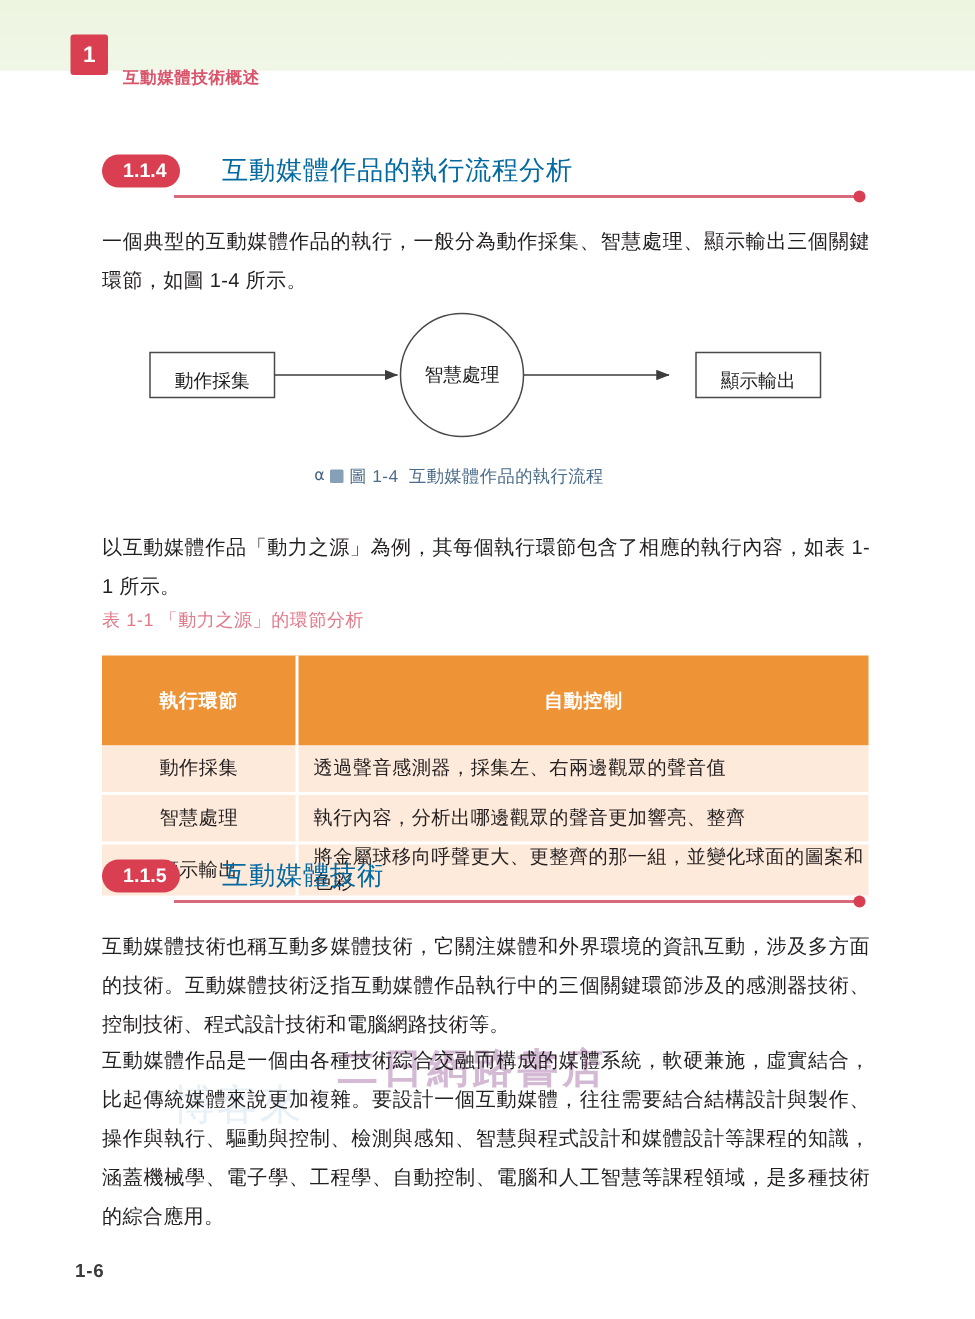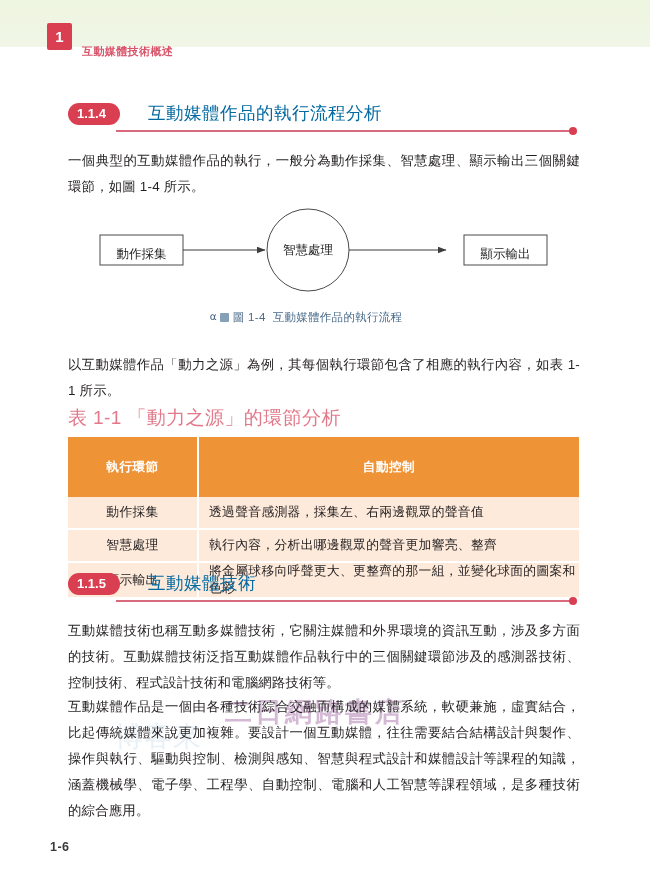--- a/index.html
+++ b/index.html
@@ -82,21 +82,21 @@
     top: 0;
     height: 22px;
     min-width: 52px;
     padding: 0 9px;
     border-radius: 11px;
     background: #d93f50;
     color: #ffffff;
     font-size: 13px;
     font-weight: bold;
     line-height: 22px;
-    text-align: left;
+    text-align: right;
     box-sizing: border-box;
   }
   .sec-title {
     position: absolute;
     left: 80px;
     top: -2px;
     font-size: 17.5px;
     color: #0369a1;
     letter-spacing: 0.5px;
     white-space: nowrap;
@@ -168,21 +168,21 @@
     margin-right: 4px;
     vertical-align: -1px;
   }
   .fig-caption .cap-text { }
 
   
   .table-caption {
     position: absolute;
     left: 68px;
     top: 405px;
-    font-size: 19px;
+    font-size: 12px;
     color: #e2798a;
     letter-spacing: 0.4px;
     white-space: nowrap;
   }
   table.data {
     position: absolute;
     left: 68px;
     top: 437px;
     width: 511px;
     border-collapse: collapse;

